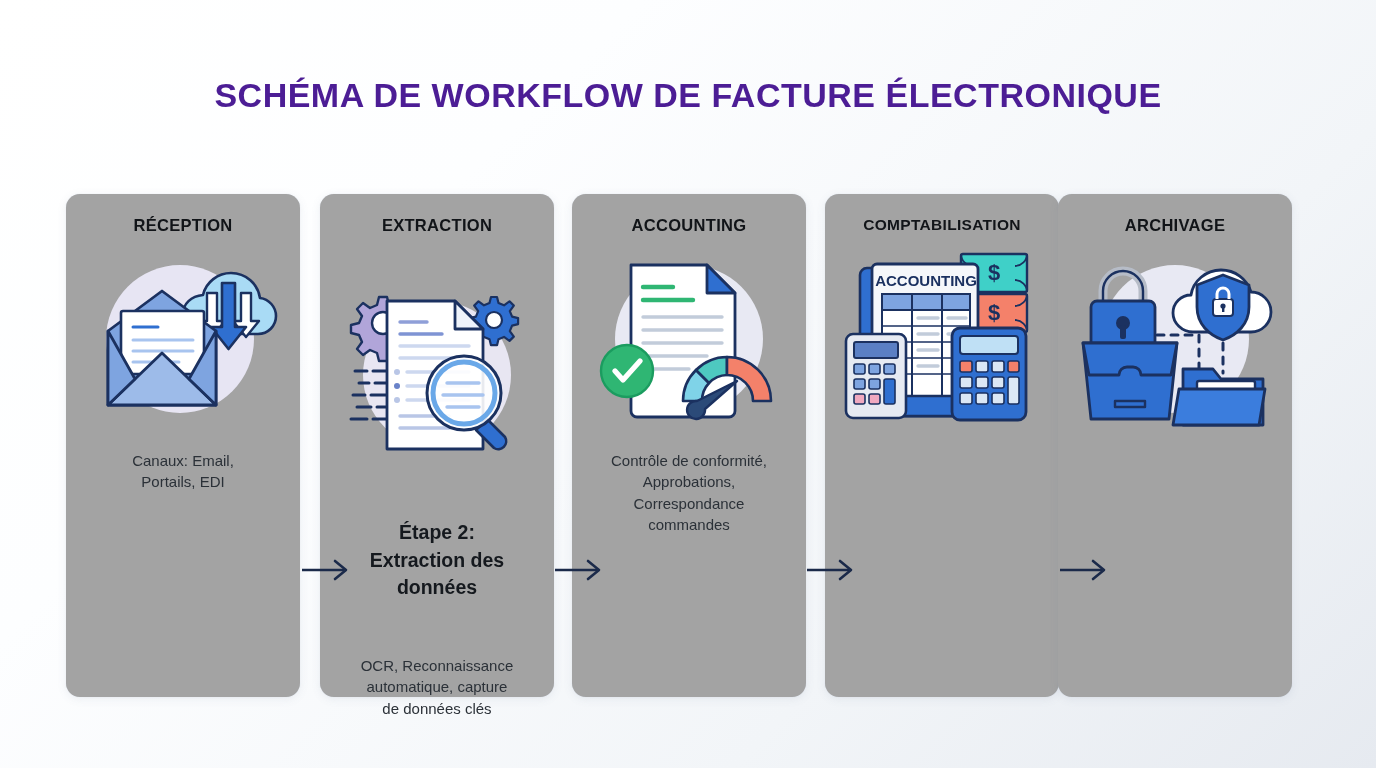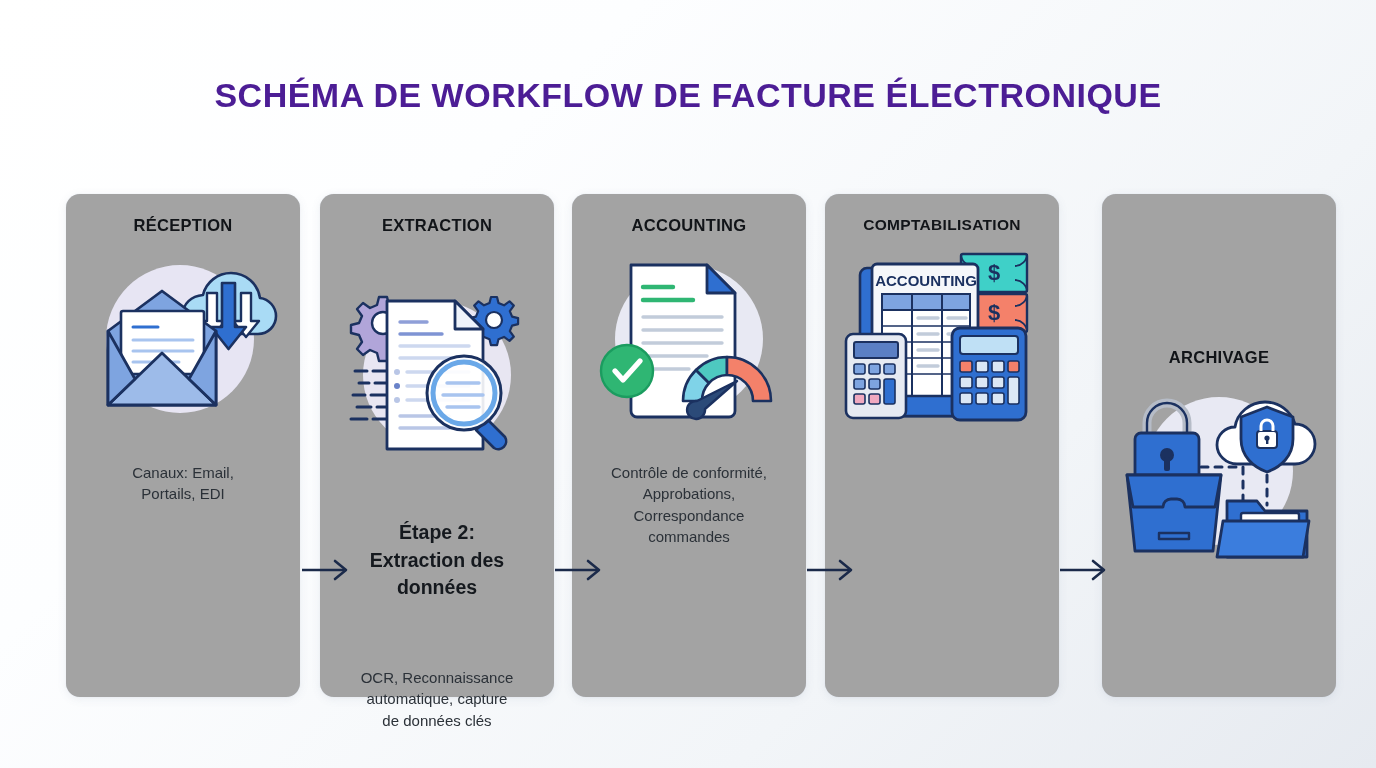--- a/index.html
+++ b/index.html
@@ -37,21 +37,21 @@
     border-radius: 14px;
     box-shadow: 0 2px 10px rgba(90,110,140,0.10), 0 0 1px rgba(120,140,170,0.25);
     display: flex;
     flex-direction: column;
     align-items: center;
   }
   .card.c0 { left: 0px; }
   .card.c1 { left: 254px; gap: 36px; }
   .card.c2 { left: 506px; }
   .card.c3 { left: 759px; }
-  .card.c4 { left: 1036px; justify-content: center; }
+  .card.c4 { left: 992px; }
 
   .card-header {
     margin-top: 22px;
     font-size: 16.5px;
     font-weight: bold;
     color: #111418;
     letter-spacing: 0.3px;
     text-align: center;
     padding: 0 6px;
   }
@@ -68,21 +68,21 @@
     margin-top: 14px;
     font-size: 19.5px;
     font-weight: bold;
     color: #15191e;
     text-align: center;
     line-height: 1.42;
     padding: 0 10px;
     white-space: pre-line;
   }
   .step-desc {
-    margin-top: 29px;
+    margin-top: 17px;
     font-size: 15px;
     color: #2b3138;
     text-align: center;
     line-height: 1.42;
     padding: 0 14px;
     white-space: pre-line;
   }
 
   .arrow {
     position: absolute;

